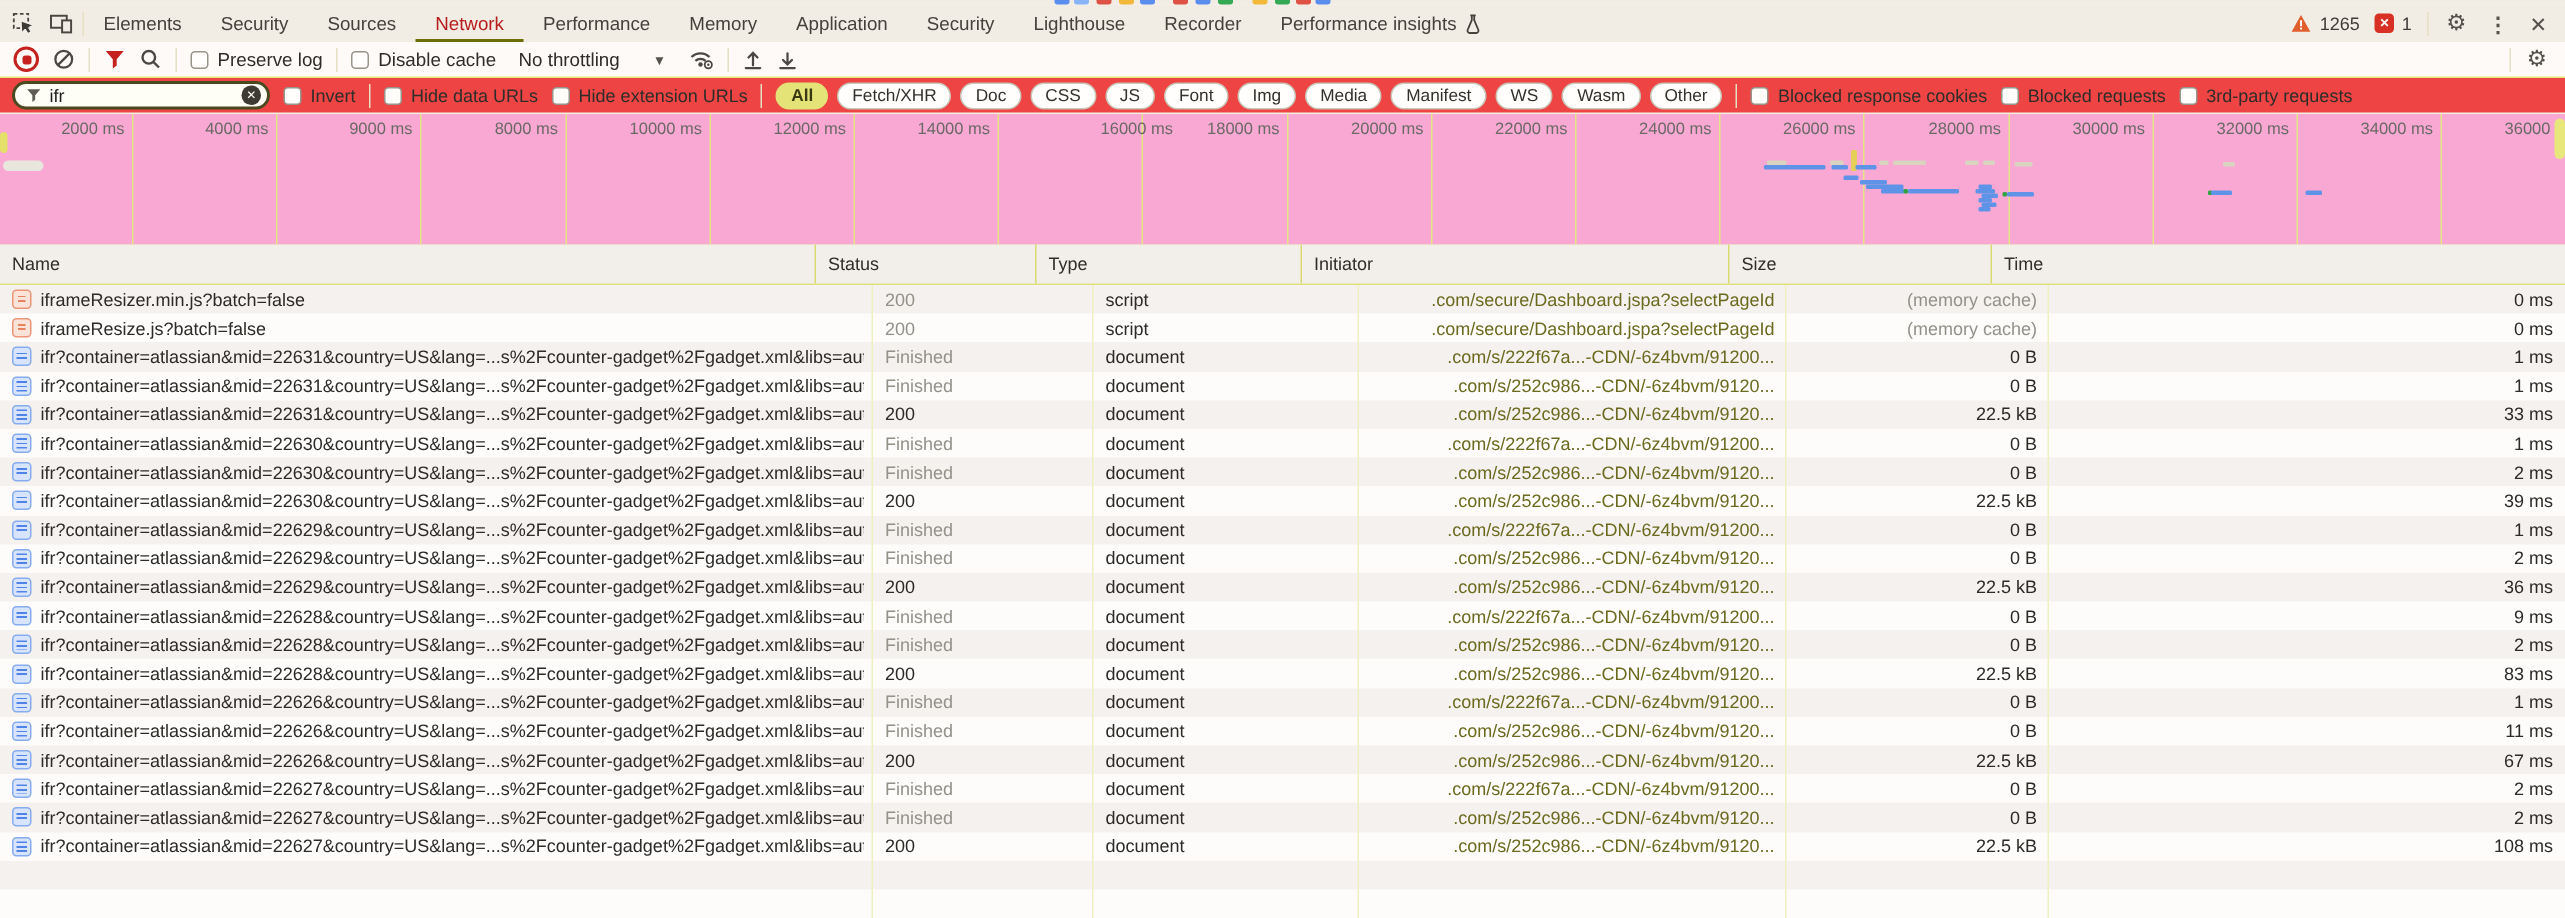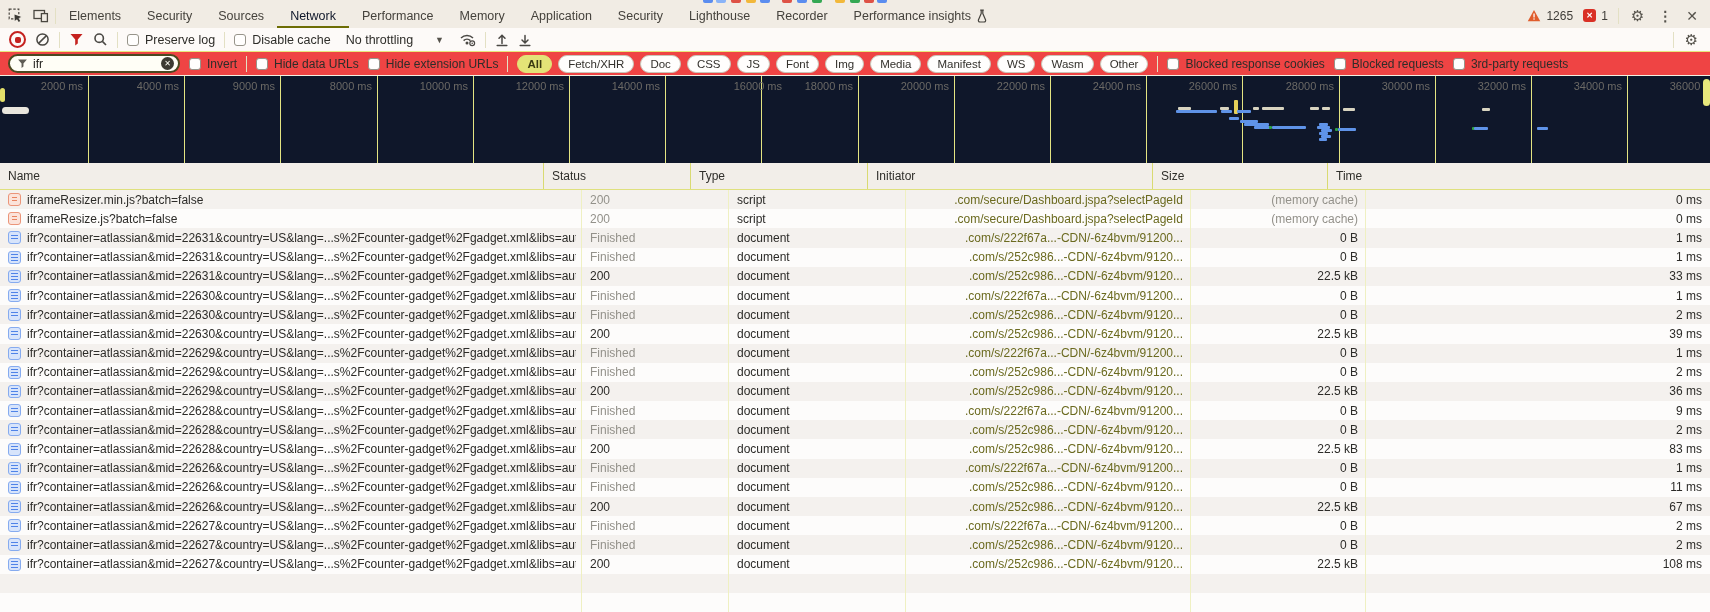--- a/index.html
+++ b/index.html
@@ -9,21 +9,21 @@
   
   .favstrip{position:absolute;top:0;left:0;width:1710px;height:3px;background:#f1ece4;z-index:5;}
   .favstrip i{position:absolute;top:0;height:3px;width:10px;border-radius:0 0 2px 2px;}
   
   .tabbar{position:absolute;top:3px;left:0;width:1710px;height:25px;background:#f1ece4;
           border-bottom:1px solid #e7e4d2;display:flex;align-items:center;font-size:12.5px;color:#45423c;}
   .tb-icons{display:flex;align-items:center;padding:0 6px 0 8px;gap:10px;}
   .vdiv{width:1px;height:16px;background:#e3e0c4;flex:0 0 auto;}
   .tabs{display:flex;align-items:center;height:100%;}
   .tab{display:flex;align-items:center;gap:5px;padding:0 13px;height:100%;box-sizing:border-box;cursor:default;white-space:nowrap;}
-  .tab.sel{color:#0f172a;border-bottom:2.5px solid #6d6d04;padding-top:2.5px;}
+  .tab.sel{color:#b91c1c;border-bottom:2.5px solid #6d6d04;padding-top:2.5px;}
   .tabbar-right{margin-left:auto;display:flex;align-items:center;gap:10px;padding-right:10px;}
   .badge-wrap{display:flex;align-items:center;gap:5px;font-size:12px;color:#3f3d38;}
   .issue-badge{width:13px;height:13px;border-radius:3px;background:#d93025;color:#fff;font-size:8px;
                display:flex;align-items:center;justify-content:center;font-weight:bold;}
   .glyphbtn{font-size:14px;color:#55524b;line-height:1;padding:0 2px;}
   
   .toolbar{position:absolute;top:28px;left:0;width:1710px;height:24px;background:#fdfaf8;
            border-bottom:1px solid #e7e77c;display:flex;align-items:center;gap:9px;padding-left:9px;box-sizing:border-box;
            font-size:12.5px;color:#2e2d29;}
   .rec{width:13px;height:13px;border:2px solid #c5221f;border-radius:50%;display:flex;align-items:center;justify-content:center;}
@@ -39,21 +39,21 @@
              border-bottom:1px solid #f3f0e2;}
   .fpill{display:flex;align-items:center;gap:5px;width:172px;height:19px;border:2px solid #4b4920;border-radius:11px;
          background:#fffef6;padding:0 4px 0 7px;box-sizing:border-box;}
   .fpill input{border:none;outline:none;background:transparent;font:12px "Liberation Sans",sans-serif;width:118px;color:#1d1c18;padding:0;}
   .fclear{width:13px;height:13px;border-radius:50%;background:#3c3a32;color:#fffef6;font-size:8px;line-height:13px;
           text-align:center;margin-left:auto;flex:0 0 auto;}
   .pill{border:1px solid #c9c6b8;border-radius:9px;background:#fffefd;padding:2px 9px;font-size:11.5px;color:#33312c;white-space:nowrap;}
   .pill.sel{background:#e3e377;border-color:#e3e377;color:#3a3a12;font-weight:bold;}
   .pills{display:flex;align-items:center;gap:6px;}
   
-  .timeline{position:absolute;top:76px;left:0;width:1710px;height:87px;background:#0f172a;overflow:hidden;
+  .timeline{position:absolute;top:76px;left:0;width:1710px;height:87px;background:#f9a8d4;overflow:hidden;
             border-bottom:1px solid #dfe07e;}
   .tick-line{position:absolute;top:0;bottom:0;width:1px;background:#e3e482;}
   .tick-label{position:absolute;top:4px;font-size:11px;color:#6b6965;white-space:nowrap;}
   .wbar{position:absolute;border-radius:1px;}
   
   .gridhead{position:absolute;top:163px;left:0;width:1710px;height:27px;background:#f2eee9;display:flex;
             border-bottom:1px solid #dfe07e;box-sizing:border-box;font-size:12px;color:#2f2e2a;}
   .hcell{display:flex;align-items:center;padding-left:8px;box-sizing:border-box;border-right:1px solid #d9da72;overflow:hidden;}
   .hcell:last-child{border-right:none;}
   .gridbody{position:absolute;top:190px;left:0;width:1710px;bottom:0;overflow:hidden;background:#fdfcfb;}

